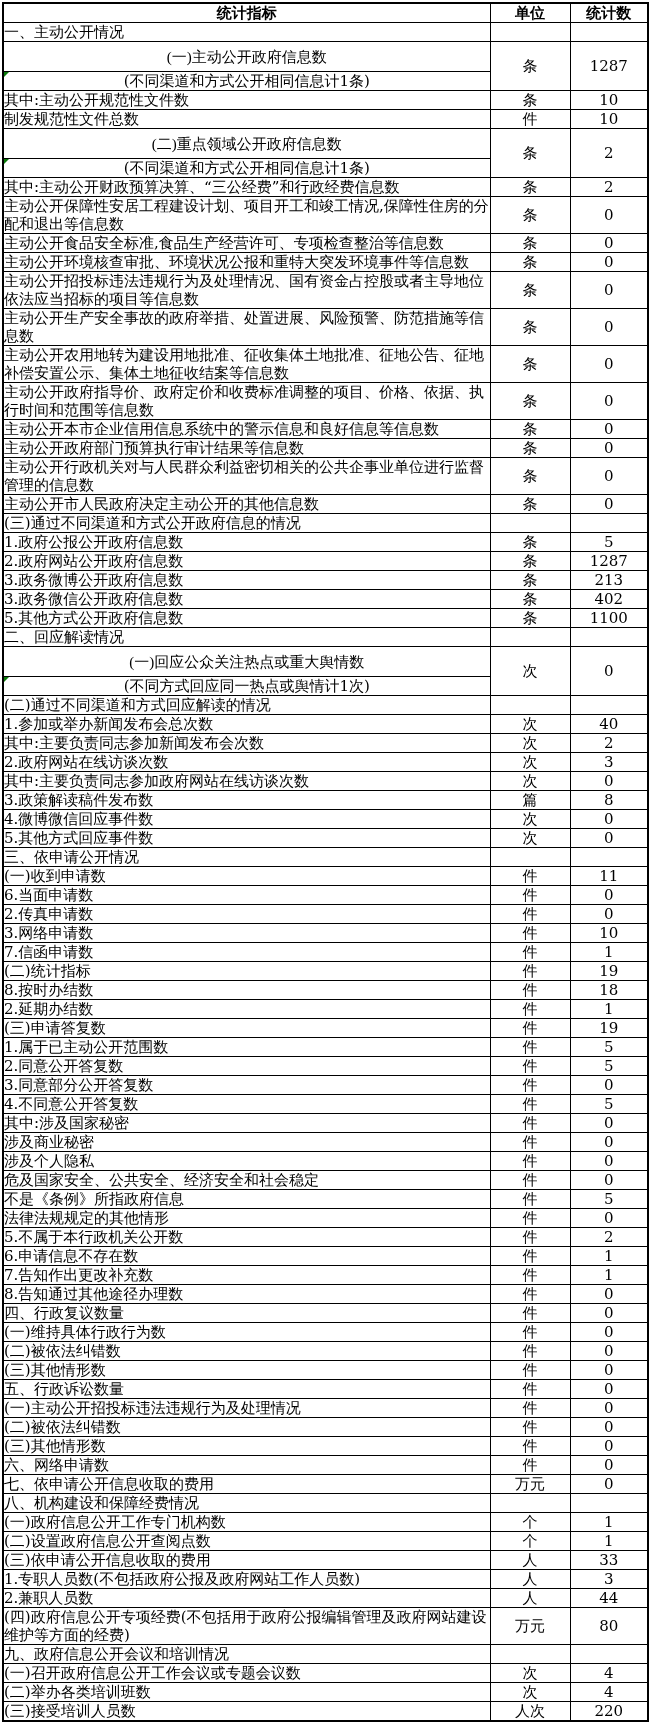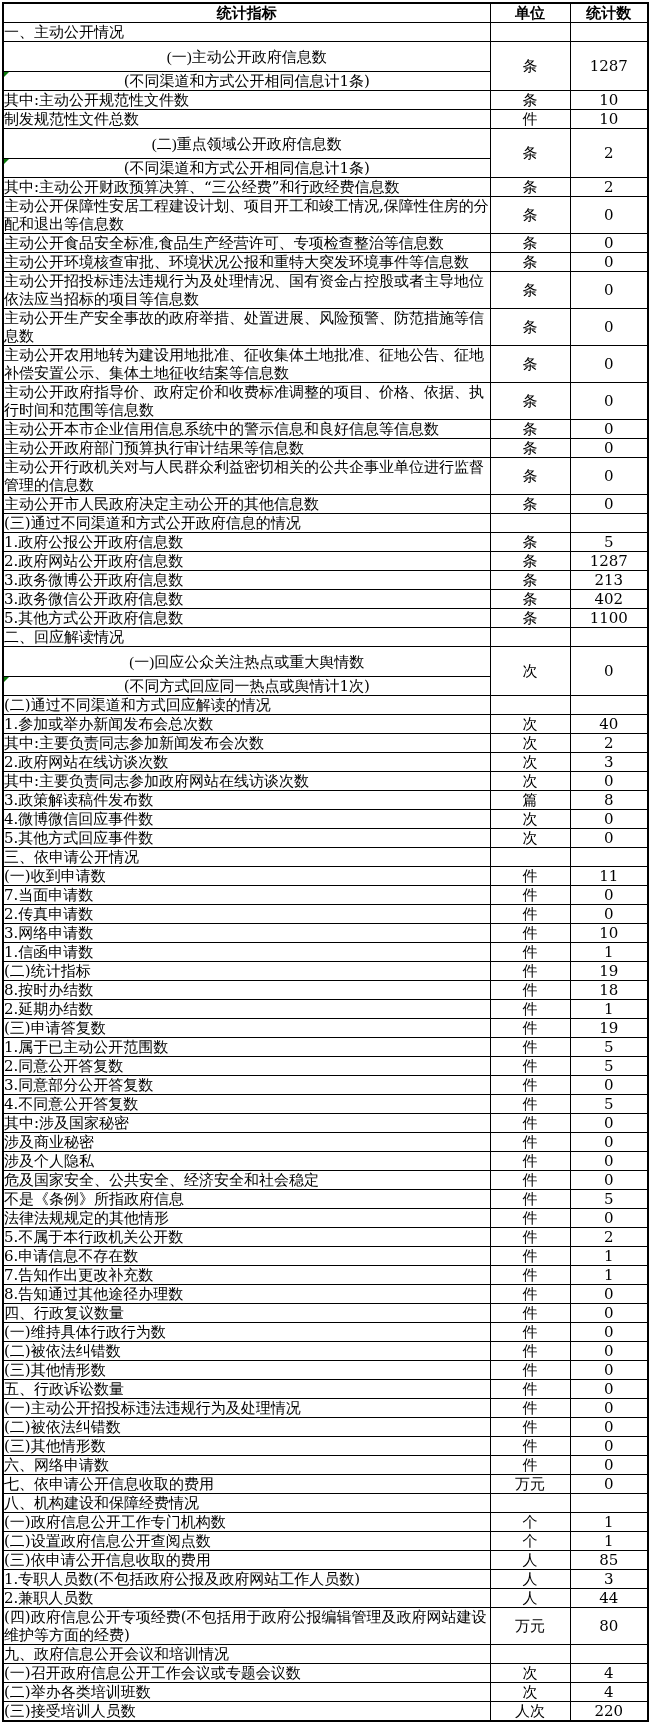--- a/index.html
+++ b/index.html
@@ -262,36 +262,36 @@
         <td class="ind">三、依申请公开情况</td>
         <td class="unit"></td>
         <td class="val"></td>
       </tr>
       <tr class="single">
         <td class="ind">(一)收到申请数</td>
         <td class="unit">件</td>
         <td class="val">11</td>
       </tr>
       <tr class="single">
-        <td class="ind">7.当面申请数</td>
+        <td class="ind">6.当面申请数</td>
         <td class="unit">件</td>
         <td class="val">0</td>
       </tr>
       <tr class="single">
         <td class="ind">2.传真申请数</td>
         <td class="unit">件</td>
         <td class="val">0</td>
       </tr>
       <tr class="single">
         <td class="ind">3.网络申请数</td>
         <td class="unit">件</td>
         <td class="val">10</td>
       </tr>
       <tr class="single">
-        <td class="ind">1.信函申请数</td>
+        <td class="ind">7.信函申请数</td>
         <td class="unit">件</td>
         <td class="val">1</td>
       </tr>
       <tr class="single">
         <td class="ind">(二)统计指标</td>
         <td class="unit">件</td>
         <td class="val">19</td>
       </tr>
       <tr class="single">
         <td class="ind">8.按时办结数</td>
@@ -439,21 +439,21 @@
         <td class="val">1</td>
       </tr>
       <tr class="single">
         <td class="ind">(二)设置政府信息公开查阅点数</td>
         <td class="unit">个</td>
         <td class="val">1</td>
       </tr>
       <tr class="single">
         <td class="ind">(三)依申请公开信息收取的费用</td>
         <td class="unit">人</td>
-        <td class="val">85</td>
+        <td class="val">33</td>
       </tr>
       <tr class="single">
         <td class="ind">1.专职人员数(不包括政府公报及政府网站工作人员数)</td>
         <td class="unit">人</td>
         <td class="val">3</td>
       </tr>
       <tr class="single">
         <td class="ind">2.兼职人员数</td>
         <td class="unit">人</td>
         <td class="val">44</td>

